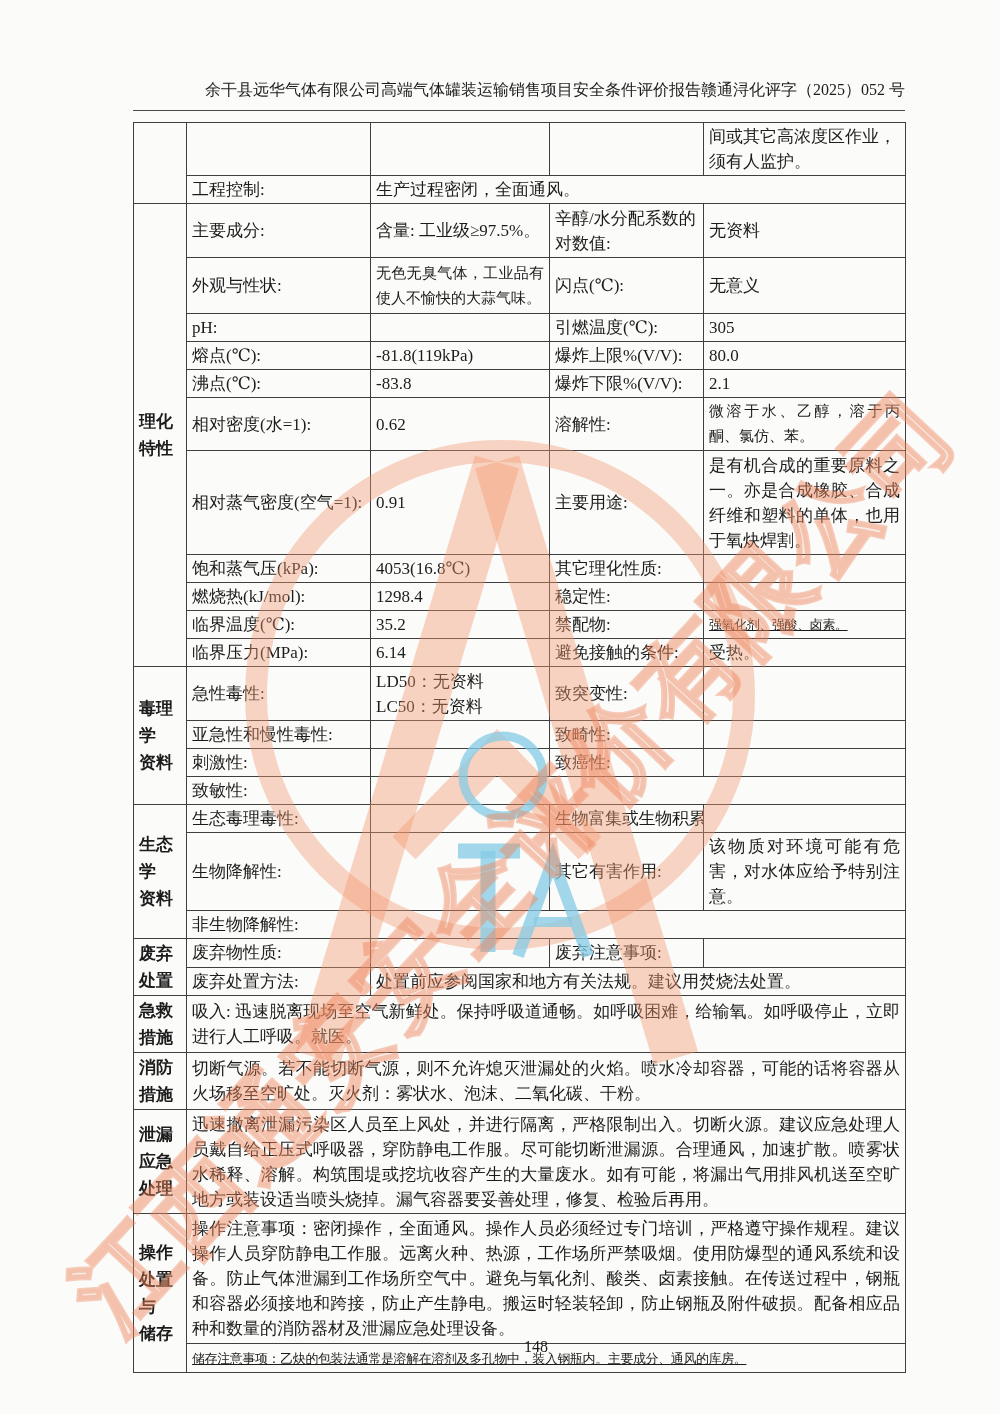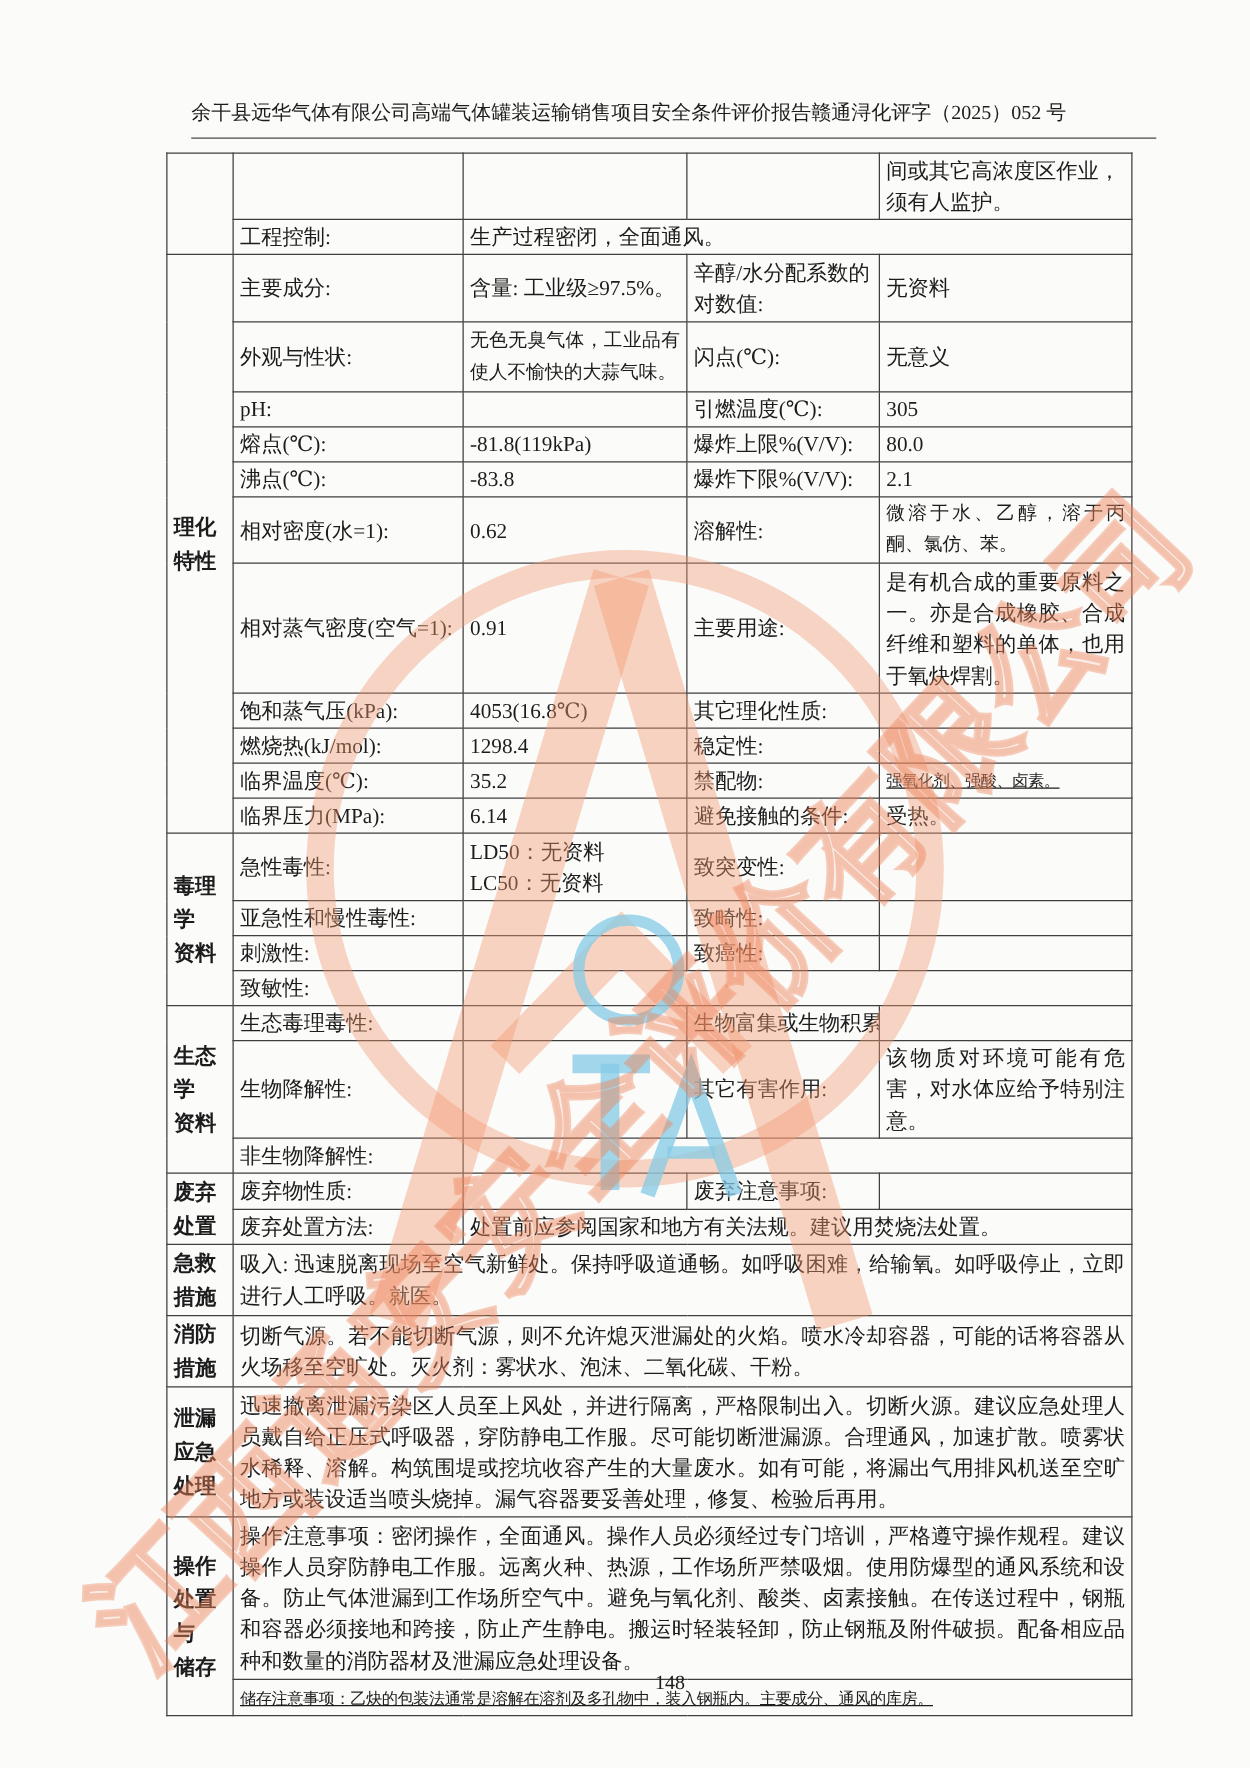--- a/index.html
+++ b/index.html
@@ -1,20 +1,20 @@
 <!DOCTYPE html>
 <html><head>
 <meta charset="utf-8">
 <style>
   html,body{margin:0;padding:0;background:#ffffff;}
   .page{position:relative;width:1000px;height:1414px;background:#fbfbfa;
         font-family:"Liberation Serif","DejaVu Serif",serif;color:#1c1c1c;overflow:hidden;}
   .header{position:absolute;left:133px;top:80px;width:772px;display:flex;
-          justify-content:flex-start;align-items:flex-end;font-size:16px;
-          padding-bottom:9px;border-bottom:1.6px solid #4a4a4a;margin-left:20px;}
+          justify-content:flex-end;align-items:flex-end;font-size:16px;
+          padding-bottom:9px;border-bottom:1.6px solid #4a4a4a;}
   .msds{position:absolute;left:133px;top:122px;width:772px;border-collapse:collapse;
         table-layout:fixed;font-size:17px;line-height:25px;}
   .msds td{border:1.5px solid #3f3f3f;padding:1px 5px;vertical-align:middle;overflow:hidden;}
   .sec{font-weight:bold;text-align:left;white-space:pre-line;padding:1px 0;
        font-size:17px;line-height:27px;font-family:"Liberation Sans","DejaVu Sans",sans-serif;}
   .just{text-align:justify;}
   .small{font-size:15px;}
   .squeeze{font-size:17px;white-space:nowrap;letter-spacing:-0.3px;padding:1px 2px;}
   .nowrap{white-space:nowrap;font-size:13px;letter-spacing:-0.4px;text-decoration:underline;}
   .pagenum{position:absolute;left:133px;width:772px;top:1338px;text-align:center;font-size:16px;padding-left:17px;}

